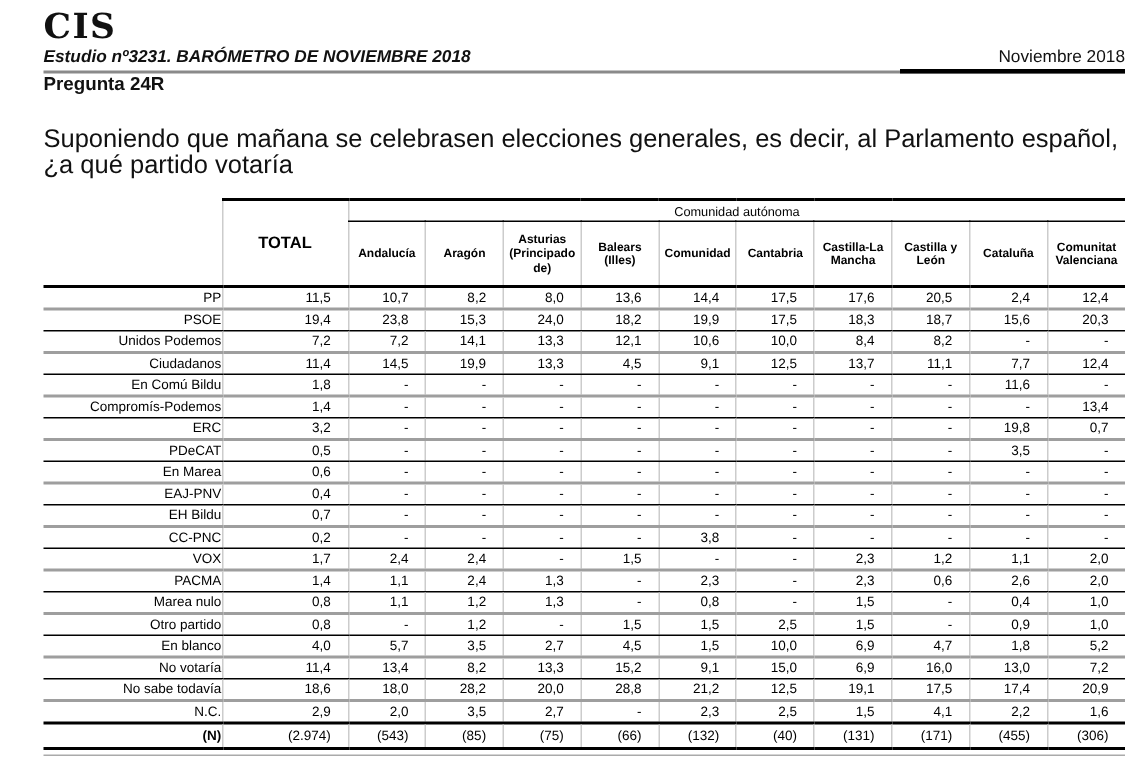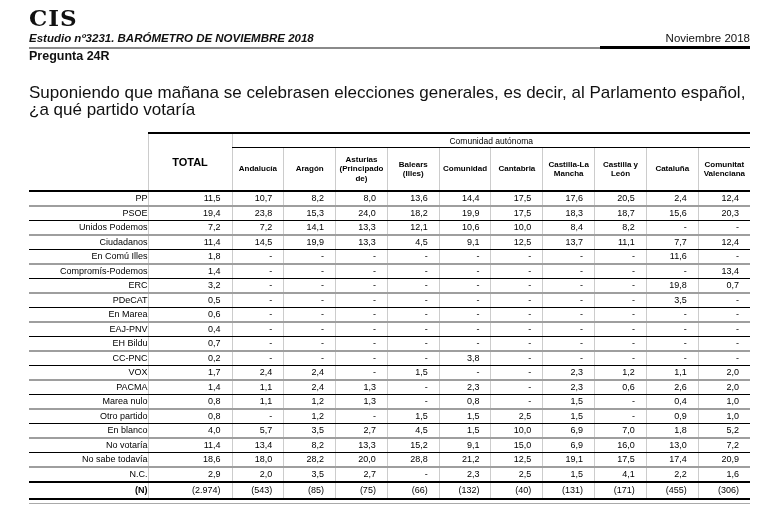--- a/index.html
+++ b/index.html
@@ -149,21 +149,21 @@
         <td class="val">13,3</td>
         <td class="val">4,5</td>
         <td class="val">9,1</td>
         <td class="val">12,5</td>
         <td class="val">13,7</td>
         <td class="val">11,1</td>
         <td class="val">7,7</td>
         <td class="val">12,4</td>
       </tr>
       <tr>
-        <td class="lbl">En Comú Illes</td>
+        <td class="lbl">En Comú Bildu</td>
         <td class="val">1,8</td>
         <td class="val">-</td>
         <td class="val">-</td>
         <td class="val">-</td>
         <td class="val">-</td>
         <td class="val">-</td>
         <td class="val">-</td>
         <td class="val">-</td>
         <td class="val">-</td>
         <td class="val">11,6</td>
@@ -326,21 +326,21 @@
       <tr>
         <td class="lbl">En blanco</td>
         <td class="val">4,0</td>
         <td class="val">5,7</td>
         <td class="val">3,5</td>
         <td class="val">2,7</td>
         <td class="val">4,5</td>
         <td class="val">1,5</td>
         <td class="val">10,0</td>
         <td class="val">6,9</td>
-        <td class="val">7,0</td>
+        <td class="val">4,7</td>
         <td class="val">1,8</td>
         <td class="val">5,2</td>
       </tr>
       <tr>
         <td class="lbl">No votaría</td>
         <td class="val">11,4</td>
         <td class="val">13,4</td>
         <td class="val">8,2</td>
         <td class="val">13,3</td>
         <td class="val">15,2</td>

